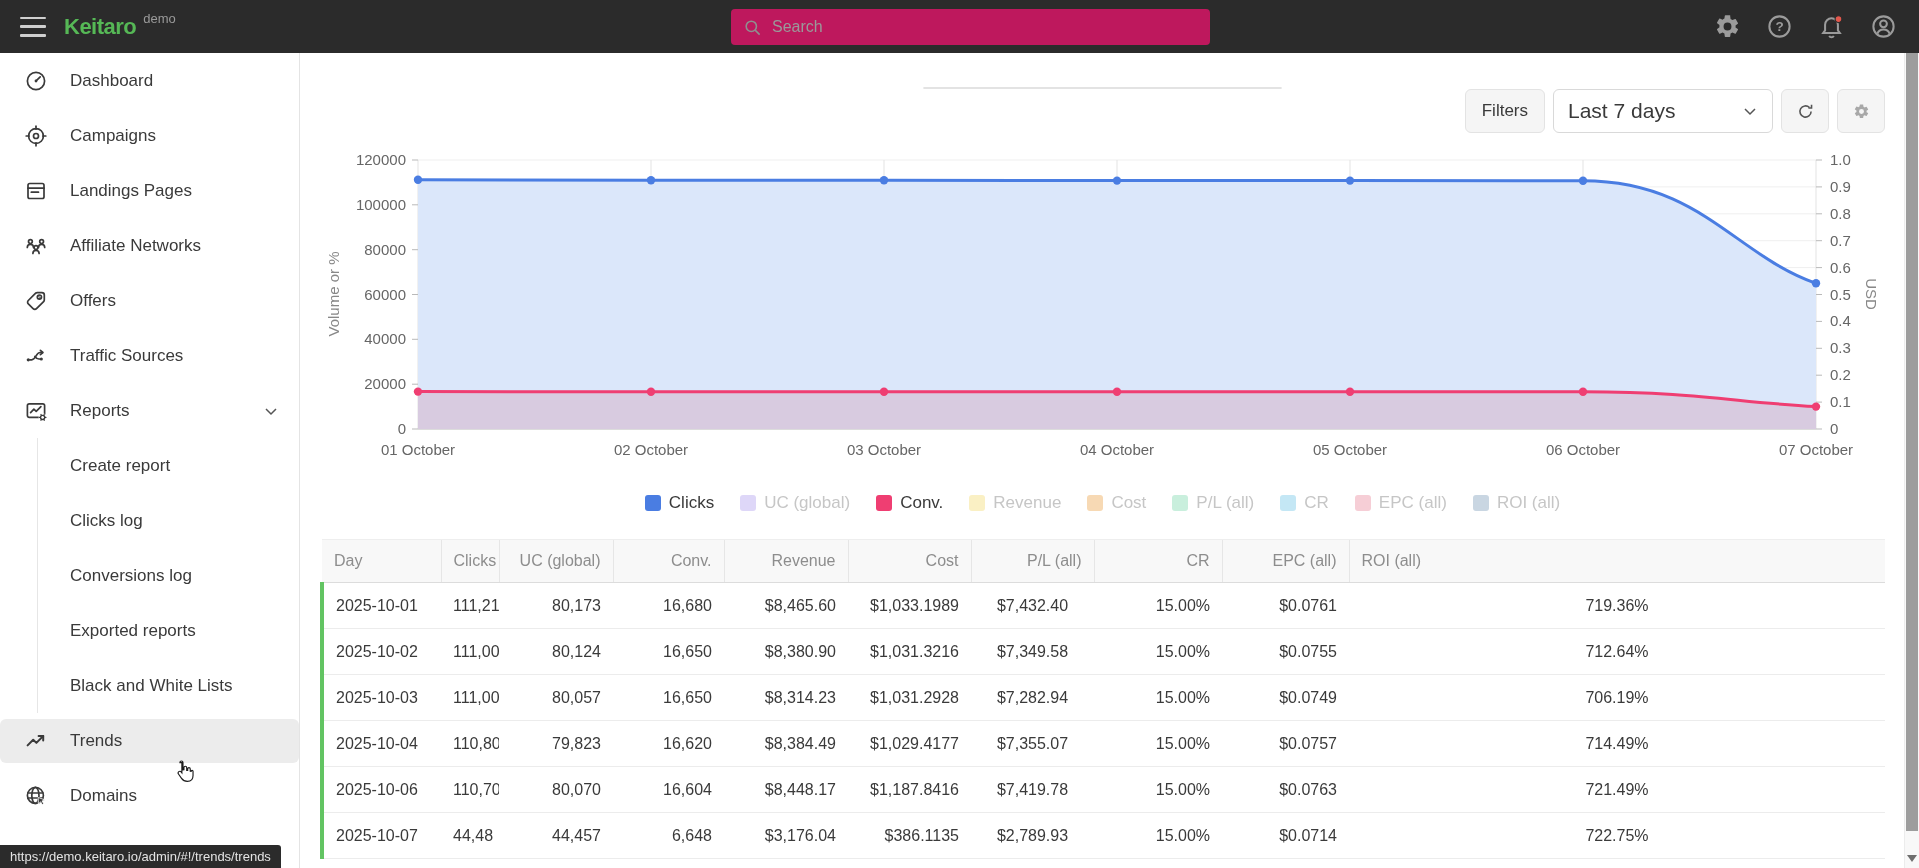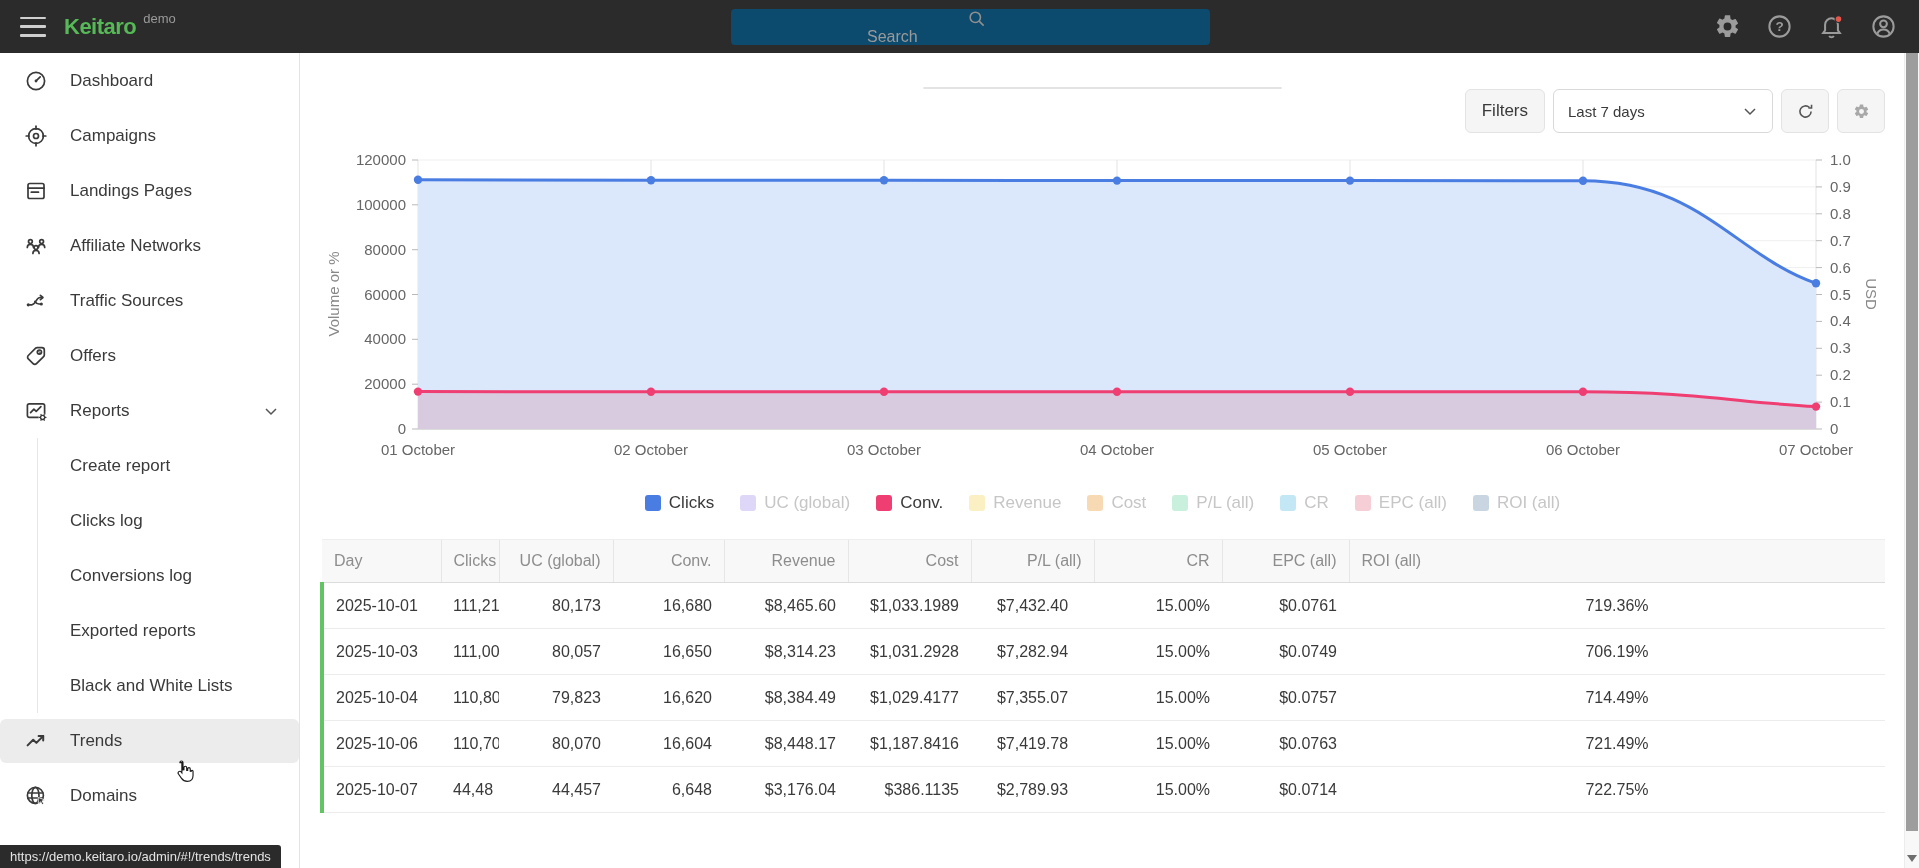--- a/index.html
+++ b/index.html
@@ -6,21 +6,21 @@
   body{width:1919px;height:868px;overflow:hidden;font-family:"Liberation Sans",sans-serif;background:#fff;position:relative;}
   #app{position:absolute;inset:0;}
 
   
   .topbar{position:absolute;left:0;top:0;right:0;height:53px;background:#2b2b2b;display:flex;align-items:center;z-index:5;}
   .hamburger{width:26px;height:20px;margin-left:20px;display:flex;flex-direction:column;justify-content:space-between;cursor:pointer;}
   .hamburger i{display:block;height:2.6px;background:#cfcfcf;border-radius:1px;}
   .logo-wrap{display:flex;align-items:flex-start;margin-left:18px;}
   .logo{font-size:22px;font-weight:700;color:#56b856;letter-spacing:-0.5px;line-height:40px;}
   .env{font-size:13px;color:#9a9a9a;margin:4px 0 0 7px;}
-  .search{position:absolute;left:731px;top:9px;width:479px;height:36px;background:#0c4a6e;border-radius:4px;display:flex;align-items:center;flex-direction:column;}
+  .search{position:absolute;left:731px;top:9px;width:479px;height:36px;background:#be185d;border-radius:4px;display:flex;align-items:center;}
   .search svg{margin-left:12px;flex:none;}
   .search input{flex:1;background:transparent;border:none;outline:none;color:#ccc;font-size:16px;font-family:"Liberation Sans",sans-serif;padding:0 10px;}
   .search input::placeholder{color:#9a9a9a;}
   .top-icons{position:absolute;right:22px;top:0;height:53px;display:flex;align-items:center;gap:25px;}
   .tico{width:27px;height:27px;cursor:pointer;}
 
   
   .sidebar{position:absolute;left:0;top:53px;bottom:0;width:300px;background:#fff;border-right:1px solid #e4e4e4;box-sizing:border-box;z-index:2;}
   .sitem{position:relative;height:55px;display:flex;align-items:center;padding-left:24px;cursor:pointer;color:#3a3a3a;font-size:17px;}
   .sitem .ic{width:24px;height:24px;margin-right:22px;flex:none;}
@@ -31,21 +31,21 @@
 
   
   .content{position:absolute;left:300px;top:53px;right:14px;bottom:0;padding:0 20px;overflow:hidden;background:#fff;}
   .toolbar{margin-top:34px;height:44px;display:flex;align-items:center;flex-direction:column;}
   .tabs{display:flex;background:#f5f5f5;border:1px solid #e3e3e3;border-radius:6px;overflow:hidden;height:44px;box-sizing:border-box;}
   .tab{padding:0 17px;display:flex;align-items:center;font-size:17px;color:#3a3a3a;cursor:pointer;border-left:1px solid #e3e3e3;}
   .tab:first-child{border-left:none;}
   .tab.active{background:#dcdcdc;}
   .tb-right{margin-left:auto;display:flex;align-items:flex-start;gap:8px;}
   .btn{height:44px;background:#f5f5f5;border:1px solid #e3e3e3;border-radius:6px;font-size:17px;color:#3a3a3a;padding:0 16px;font-family:"Liberation Sans",sans-serif;cursor:pointer;display:flex;align-items:center;}
-  .select{height:44px;width:220px;background:#fff;border:1px solid #d9d9d9;border-radius:6px;display:flex;align-items:center;padding:0 12px 0 14px;font-size:15px;color:#3a3a3a;cursor:pointer;box-sizing:border-box;}
+  .select{height:44px;width:220px;background:#fff;border:1px solid #d9d9d9;border-radius:6px;display:flex;align-items:center;padding:0 12px 0 14px;font-size:21px;color:#3a3a3a;cursor:pointer;box-sizing:border-box;}
   .select span{flex:1;}
   .icon-btn{width:48px;justify-content:center;padding:0;}
 
   
   .chart-wrap{position:relative;height:302px;margin-top:29px;}
   .plot{position:absolute;left:98px;top:0;width:1398px;height:269px;overflow:visible;}
   .ytick{position:absolute;font-size:15px;color:#666;line-height:16px;}
   .ytl{left:0;width:86px;text-align:right;}
   .ytr{left:1510px;text-align:center;}
   .xlab{position:absolute;top:281px;width:140px;text-align:center;font-size:15px;color:#666;}
@@ -152,35 +152,35 @@
           <path d="M3.3 13.4a3.1 3.1 0 0 1 6.2 0"></path>
           <circle cx="17.6" cy="7.6" r="1.9"></circle>
           <path d="M14.5 13.4a3.1 3.1 0 0 1 6.2 0"></path>
           <circle cx="12" cy="13.6" r="1.9"></circle>
           <path d="M8.9 19.4a3.1 3.1 0 0 1 6.2 0"></path>
         </svg>
         <span>Affiliate Networks</span>
       </div>
       <div class="sitem">
         <svg class="ic" viewBox="0 0 24 24" fill="none" stroke="#3a3a3a" stroke-width="1.7" stroke-linecap="round" stroke-linejoin="round">
+          <path d="M13 3.6h4.9a2.4 2.4 0 0 1 2.4 2.4v4.9c0 .64-.25 1.25-.7 1.7l-7.1 7.1a2.4 2.4 0 0 1-3.4 0l-4.8-4.8a2.4 2.4 0 0 1 0-3.4l7.1-7.1c.45-.45 1.06-.7 1.7-.7Z"></path>
+          <circle cx="15.4" cy="8.1" r="2.1"></circle>
+          <text x="15.4" y="10" text-anchor="middle" font-size="5.5" fill="#3a3a3a" stroke="none" font-family="Liberation Sans, sans-serif">$</text>
+        </svg>
+        <span>Offers</span>
+      </div>
+      <div class="sitem">
+        <svg class="ic" viewBox="0 0 24 24" fill="none" stroke="#3a3a3a" stroke-width="1.7" stroke-linecap="round" stroke-linejoin="round">
           <circle cx="4.3" cy="15.8" r="1.6" fill="#3a3a3a" stroke="none"></circle>
           <path d="M5.9 15.8h1.8c4.2 0 4.2-7.3 8.4-7.3h2.3"></path>
           <polyline points="16.4,6.3 18.9,8.5 16.4,10.7"></polyline>
           <path d="M10.9 12.4c1.1 1.6 2.1 2.6 4.1 2.6h.6"></path>
           <circle cx="17.3" cy="15" r="1.6" fill="#3a3a3a" stroke="none"></circle>
         </svg>
         <span>Traffic Sources</span>
-      </div>
-      <div class="sitem">
-        <svg class="ic" viewBox="0 0 24 24" fill="none" stroke="#3a3a3a" stroke-width="1.7" stroke-linecap="round" stroke-linejoin="round">
-          <path d="M13 3.6h4.9a2.4 2.4 0 0 1 2.4 2.4v4.9c0 .64-.25 1.25-.7 1.7l-7.1 7.1a2.4 2.4 0 0 1-3.4 0l-4.8-4.8a2.4 2.4 0 0 1 0-3.4l7.1-7.1c.45-.45 1.06-.7 1.7-.7Z"></path>
-          <circle cx="15.4" cy="8.1" r="2.1"></circle>
-          <text x="15.4" y="10" text-anchor="middle" font-size="5.5" fill="#3a3a3a" stroke="none" font-family="Liberation Sans, sans-serif">$</text>
-        </svg>
-        <span>Offers</span>
       </div>
       <div class="sitem">
         <svg class="ic" viewBox="0 0 24 24" fill="none" stroke="#3a3a3a" stroke-width="1.7" stroke-linecap="round" stroke-linejoin="round">
           <rect x="3.4" y="4.8" width="17.2" height="13.6" rx="1.8"></rect>
           <polyline points="6.6,13.6 9.9,10.1 12.2,12.3 16.9,7.7"></polyline>
           <circle cx="18.6" cy="18.4" r="4" fill="#fff" stroke="none"></circle>
           <g stroke-width="1.3">
             <circle cx="18.6" cy="18.4" r="2.1"></circle>
             <line x1="20.7" y1="18.4" x2="21.9" y2="18.4"></line>
             <line x1="19.65" y1="20.2" x2="20.25" y2="21.26"></line>
@@ -418,20 +418,32 @@
             <td class="ar">80,173</td>
             <td class="ar">16,680</td>
             <td class="ar">$8,465.60</td>
             <td class="ar">$1,033.1989</td>
             <td class="ar green">$7,432.40</td>
             <td class="ar">15.00%</td>
             <td class="ar">$0.0761</td>
             <td class="al green">719.36%</td>
           </tr>
           <tr>
+            <td class="al">2025-10-02</td>
+            <td class="ar">111,00</td>
+            <td class="ar">80,124</td>
+            <td class="ar">16,650</td>
+            <td class="ar">$8,380.90</td>
+            <td class="ar">$1,031.3216</td>
+            <td class="ar green">$7,349.58</td>
+            <td class="ar">15.00%</td>
+            <td class="ar">$0.0755</td>
+            <td class="al green">712.64%</td>
+          </tr>
+          <tr>
             <td class="al">2025-10-03</td>
             <td class="ar">111,00</td>
             <td class="ar">80,057</td>
             <td class="ar">16,650</td>
             <td class="ar">$8,314.23</td>
             <td class="ar">$1,031.2928</td>
             <td class="ar green">$7,282.94</td>
             <td class="ar">15.00%</td>
             <td class="ar">$0.0749</td>
             <td class="al green">706.19%</td>

